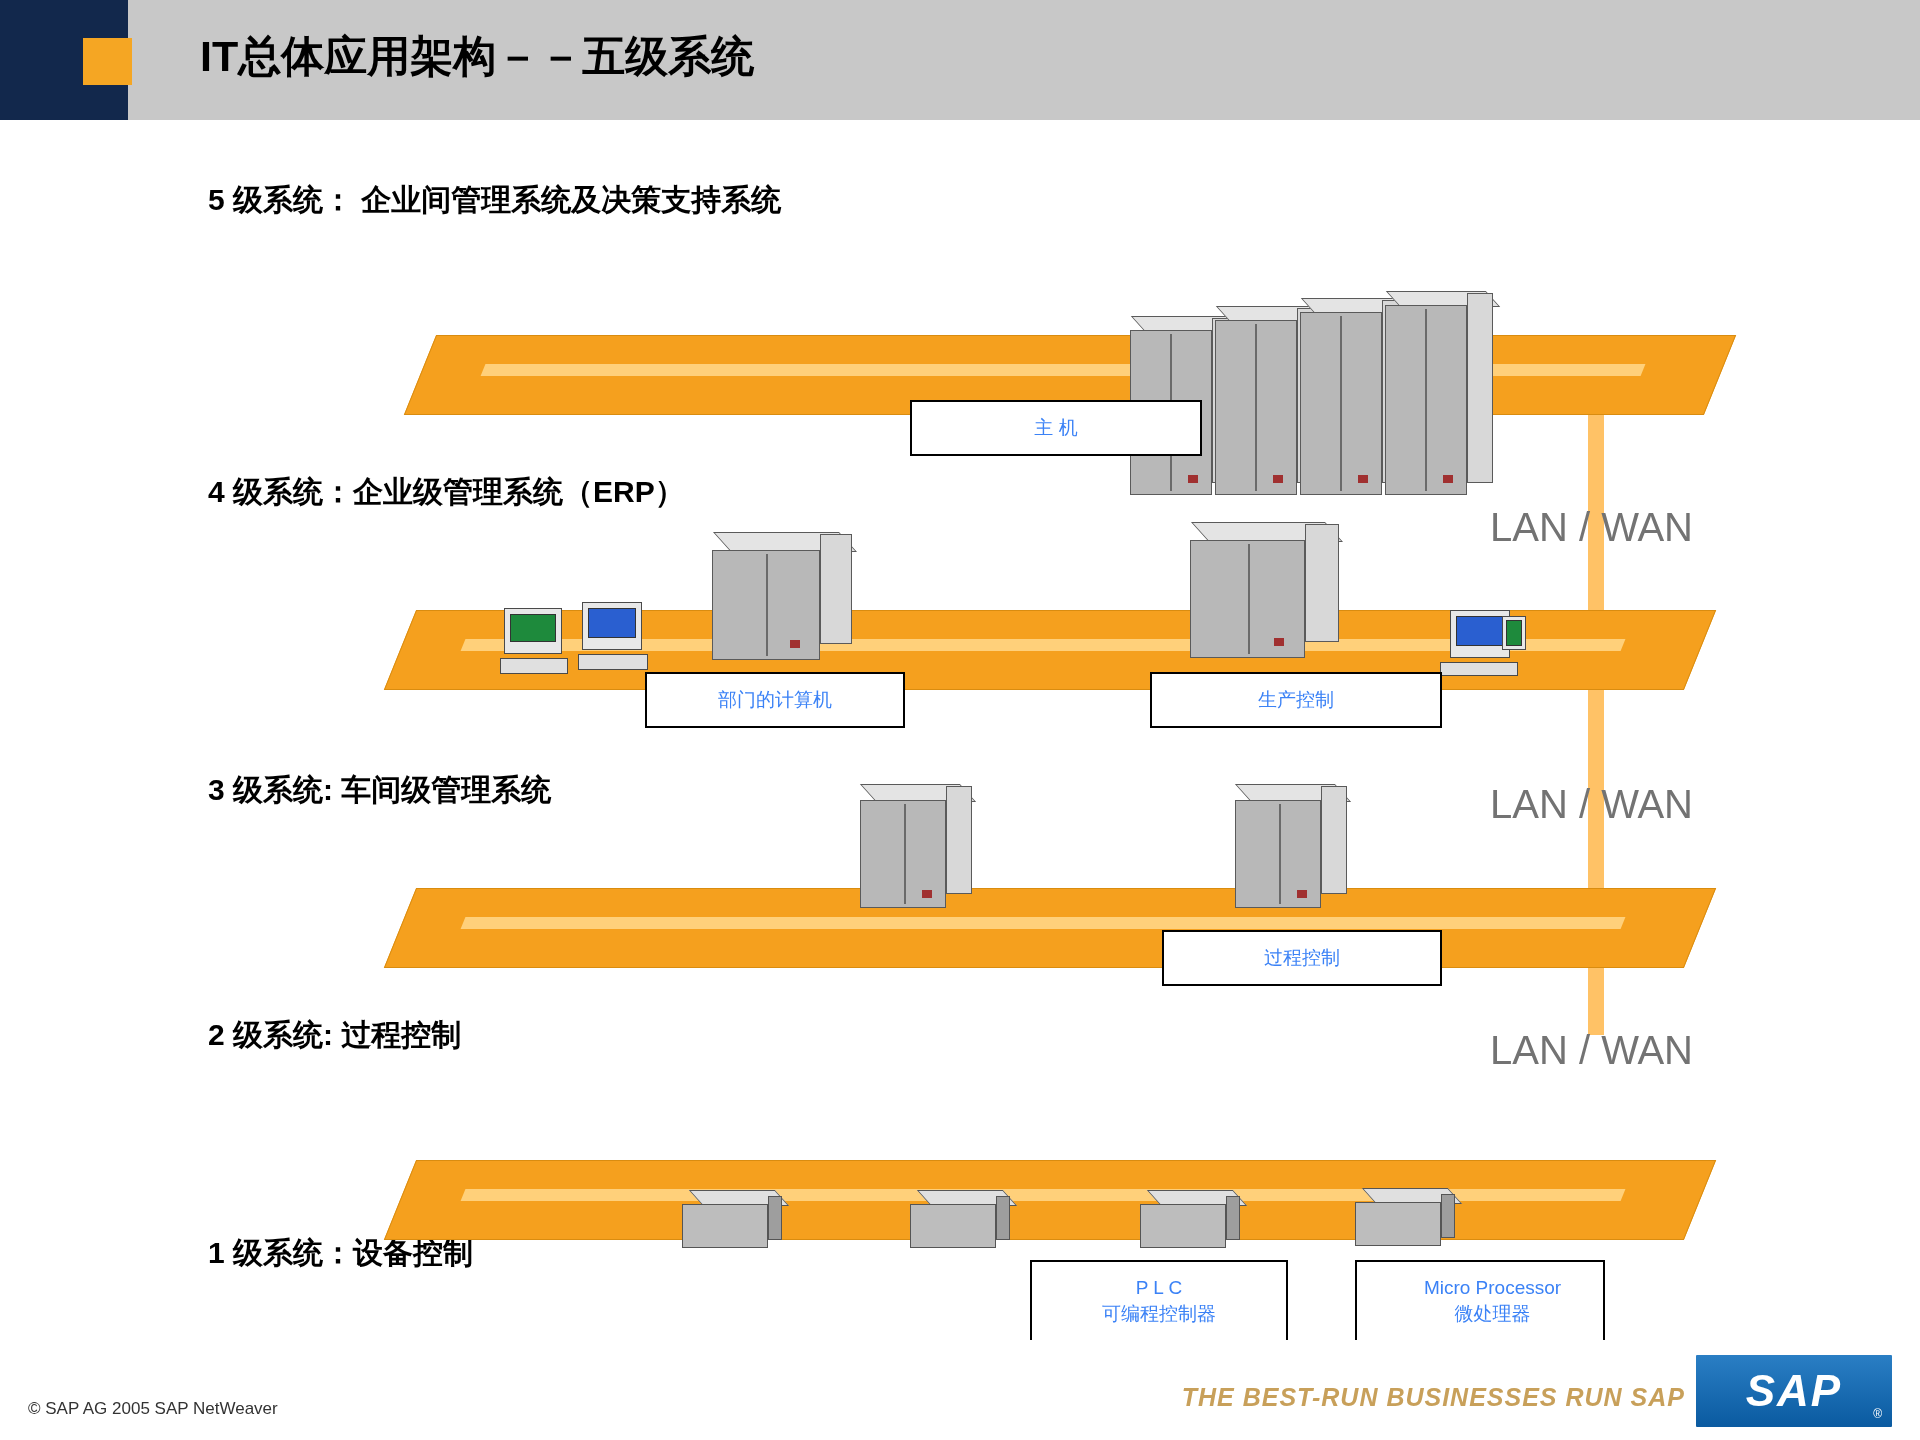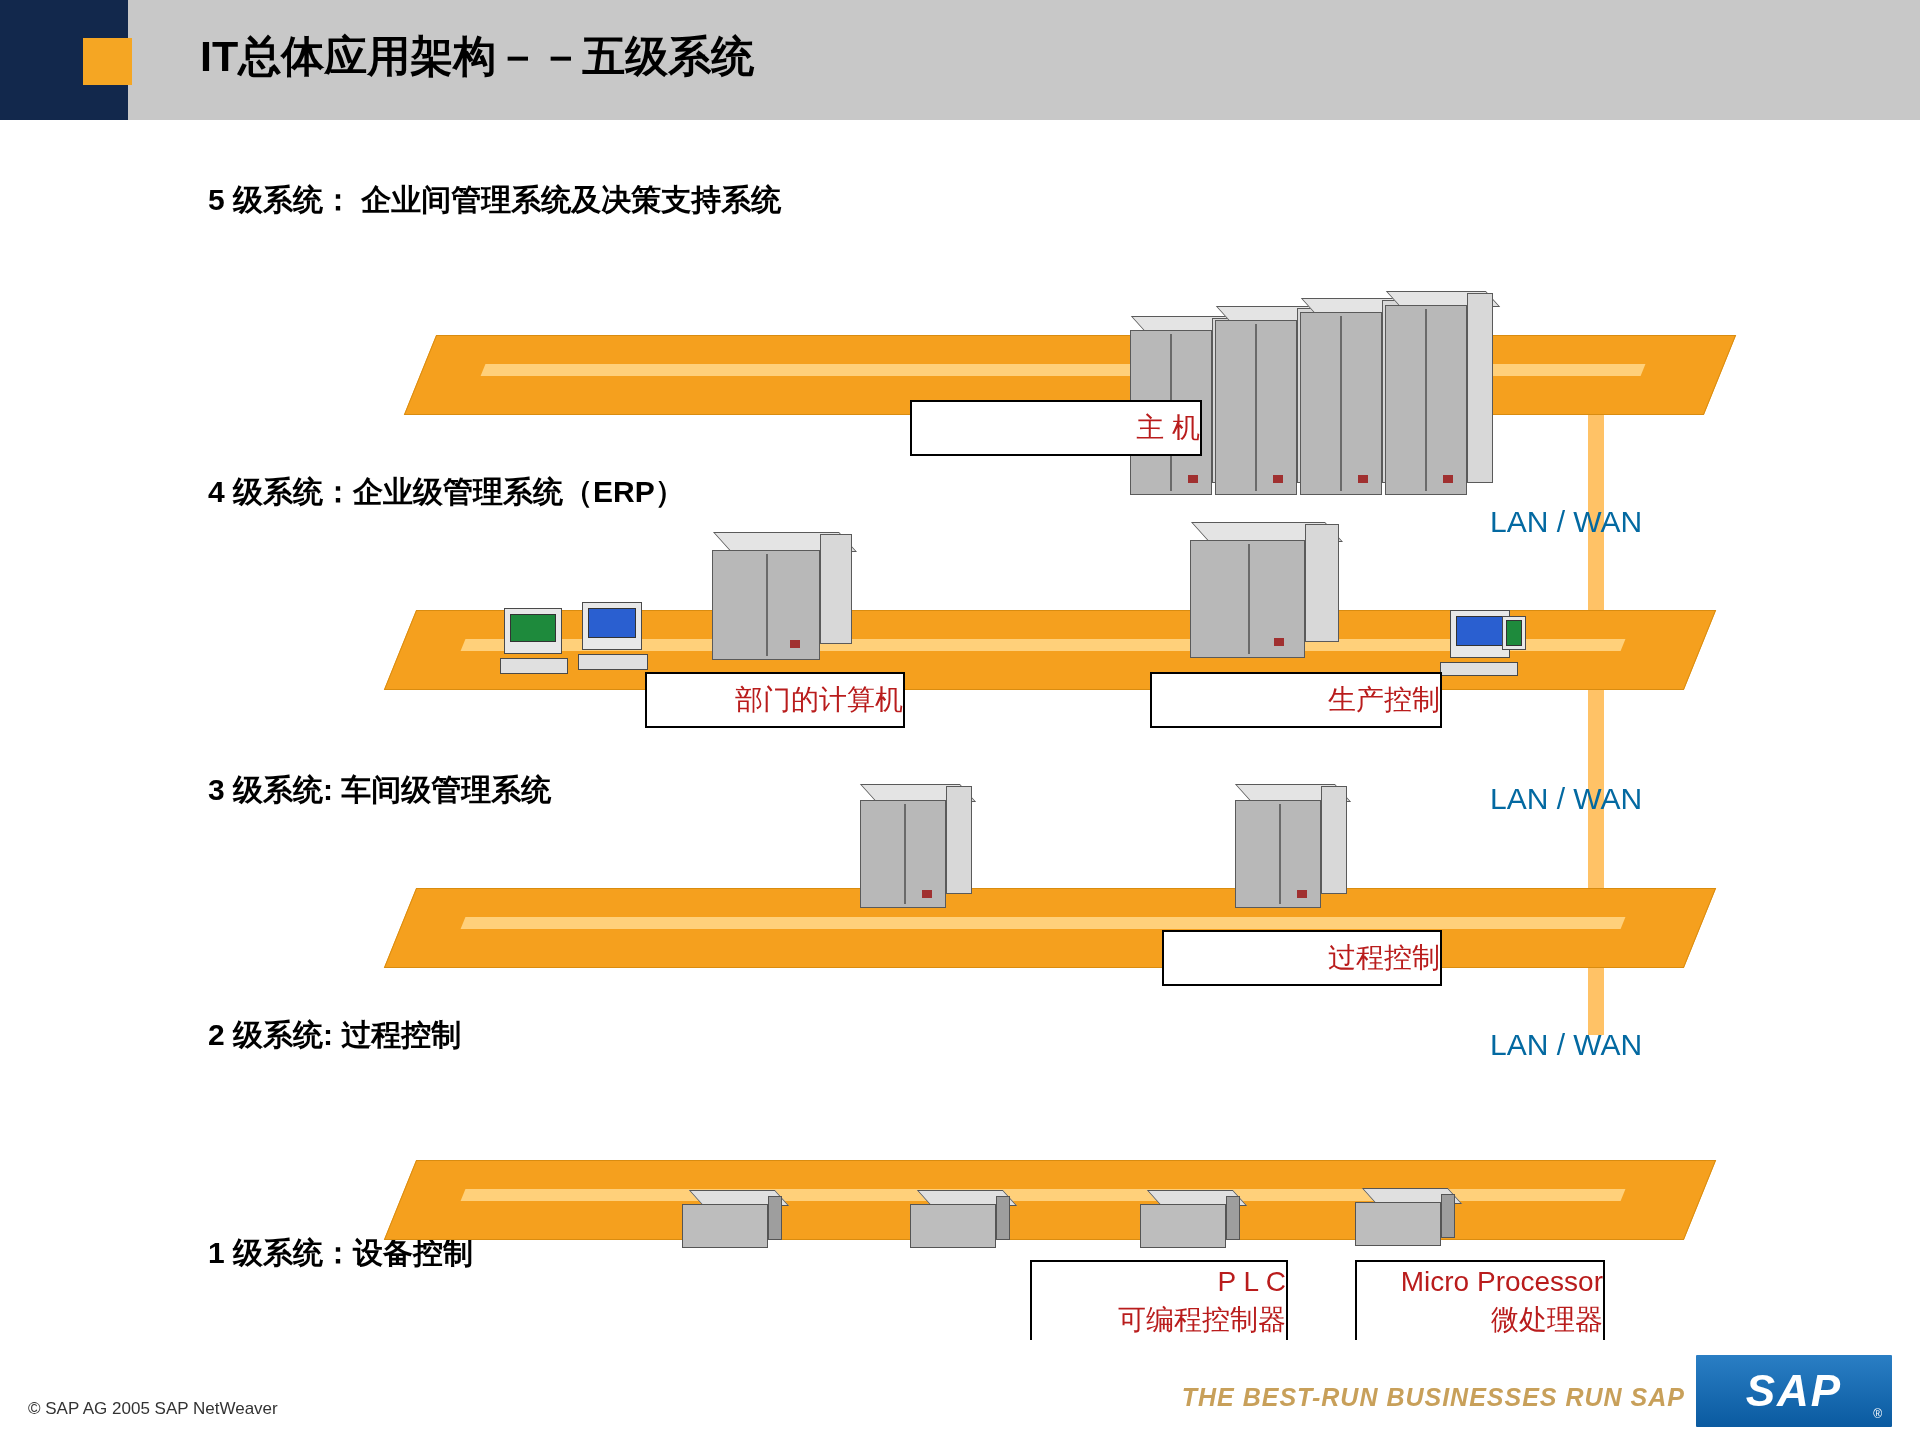--- a/index.html
+++ b/index.html
@@ -88,37 +88,37 @@
   .bus {
     position: absolute;
     left: 1588px;
     top: 260px;
     width: 16px;
     height: 655px;
     background: #ffc266;
   }
   .lanwan {
     position: absolute;
-    font-size: 30px;
-    color: #0369a1;
+    font-size: 40px;
+    color: #737373;
     white-space: nowrap;
   }
 
   
   .callout {
     position: absolute;
     background: #ffffff;
     border: 2px solid #000000;
     box-sizing: border-box;
     display: flex;
     flex-direction: column;
-    align-items: flex-end;
+    align-items: center;
     justify-content: center;
-    font-size: 28px;
-    color: #b91c1c;
+    font-size: 19px;
+    color: #3b82f6;
     text-align: center;
     line-height: 1.35;
   }
 
   
   .tower {
     position: absolute;
   }
   .tower .front {
     position: absolute;

